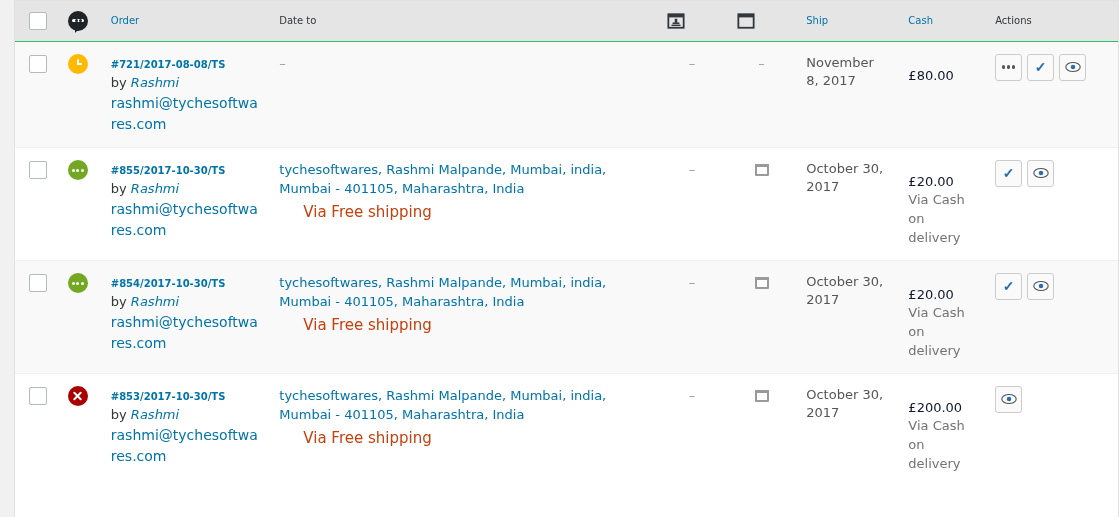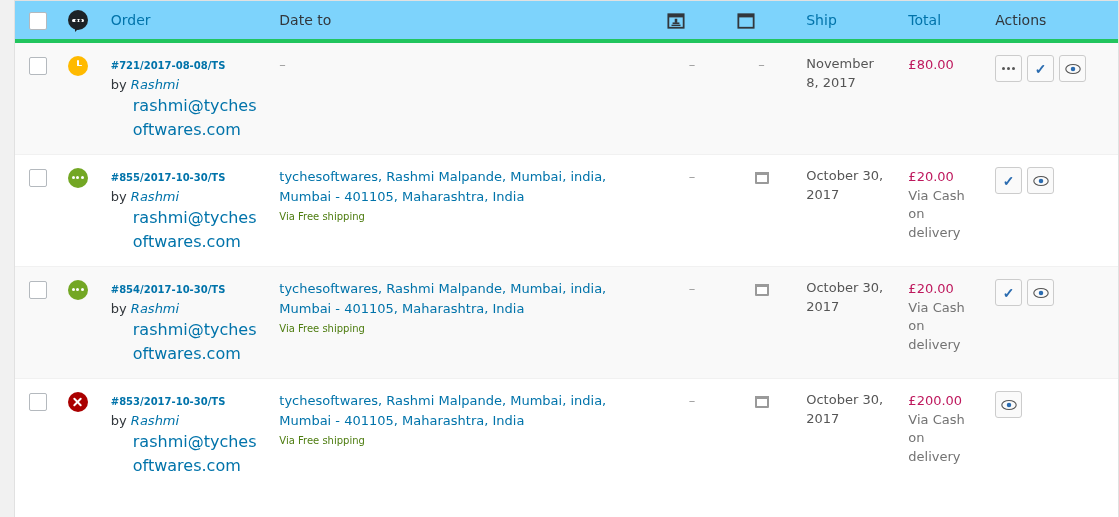--- a/index.html
+++ b/index.html
@@ -24,26 +24,26 @@
     border-left: 1px solid #e1e1e1;
     border-top: 1px solid #e1e1e1;
     border-right: 1px solid #e1e1e1;
   }
   table.orders {
     width: 100%;
     border-collapse: collapse;
     table-layout: fixed;
   }
   table.orders thead th {
-    background: #7dd3fc;
-    border-bottom: 4px solid #22c55e;
+    background: #e5e5e5;
+    border-bottom: 1px solid #22c55e;
     text-align: left;
     vertical-align: middle;
     font-weight: 400;
-    font-size: 14px;
+    font-size: 10px;
     color: #32373c;
     padding: 8px 10px;
     height: 40px;
     line-height: 18px;
   }
   table.orders thead th a,
   table.orders thead th .sortlink {
     color: #0073aa;
     text-decoration: none;
     cursor: pointer;
@@ -178,36 +178,35 @@
     color: #0073aa;
     font-weight: 700;
     font-size: 10px;
     text-decoration: none;
     cursor: pointer;
   }
   .order-by { color: #32373c; font-size: 13px; }
   .order-by .nm { color: #0073aa; font-style: italic; }
   .order-email {
     color: #0073aa;
-    font-size: 16px;
+    font-size: 14px;
     text-decoration: none;
     display: block;
     word-break: break-all;
     cursor: pointer;
-    margin-left: 22px;
   }
   
   .shipto-addr {
     color: #0073aa;
     font-size: 13px;
     line-height: 1.45;
     text-decoration: none;
     cursor: pointer;
   }
-  .shipto-via { color: #4d7c0f; font-size: 10px; margin-top: 2px; }
+  .shipto-via { color: #c2410c; font-size: 15px; margin-top: 2px; margin-left: 24px; }
   .dash { color: #999; font-size: 13px; }
 
   
   .note-body-icon {
     display: inline-block;
     width: 14px; height: 12px;
     border: 2px solid #9a9a9a;
     background: #fff;
     position: relative;
     border-radius: 1px;
@@ -216,21 +215,21 @@
   .note-body-icon::before {
     content: "";
     position: absolute;
     left: -2px; top: -2px; right: -2px;
     height: 3px;
     background: #9a9a9a;
   }
 
   
   .date-txt { color: #555; font-size: 13px; line-height: 1.45; }
-  .total-amt { color: #be185d; font-size: 13px; }
+  .total-amt { color: #0f172a; font-size: 13px; margin-top: 12px; }
   .total-via { color: #737373; font-size: 13px; line-height: 1.45; }
 
   
   .actions { display: flex; gap: 5px; }
   .abtn {
     width: 27px; height: 27px;
     border: 1px solid #ccc;
     background: #fafafa;
     border-radius: 3px;
     display: inline-flex;
@@ -287,21 +286,21 @@
           <th class="col-notes">
             <svg class="note-icon-h" viewBox="0 0 20 20">
               <rect x="1.5" y="2.5" width="17" height="15" fill="none" stroke="#32373c" stroke-width="2"></rect>
               <rect x="1.5" y="2.5" width="17" height="3.5" fill="#32373c"></rect>
             </svg>
           </th>
           <th class="col-date">
             <span class="sortlink">Ship</span>
           </th>
           <th class="col-total">
-            <span class="sortlink">Total</span>
+            <span class="sortlink">Cash</span>
           </th>
           <th class="col-actions">Actions</th>
         </tr>
       </thead>
       <tbody id="tbody">
           <tr class="alt">
             <td class="col-cb"><span class="cb"></span></td>
             <td class="col-status"><span class="status onhold" title="On hold"></span></td>
             <td class="col-order"><a class="order-num">#721/2017-08-08/TS</a><div class="order-by"><span>by </span><span class="nm">Rashmi</span></div><a class="order-email">rashmi@tychesoftwares.com</a></td>
             <td class="col-shipto"><span class="dash">–</span></td>

